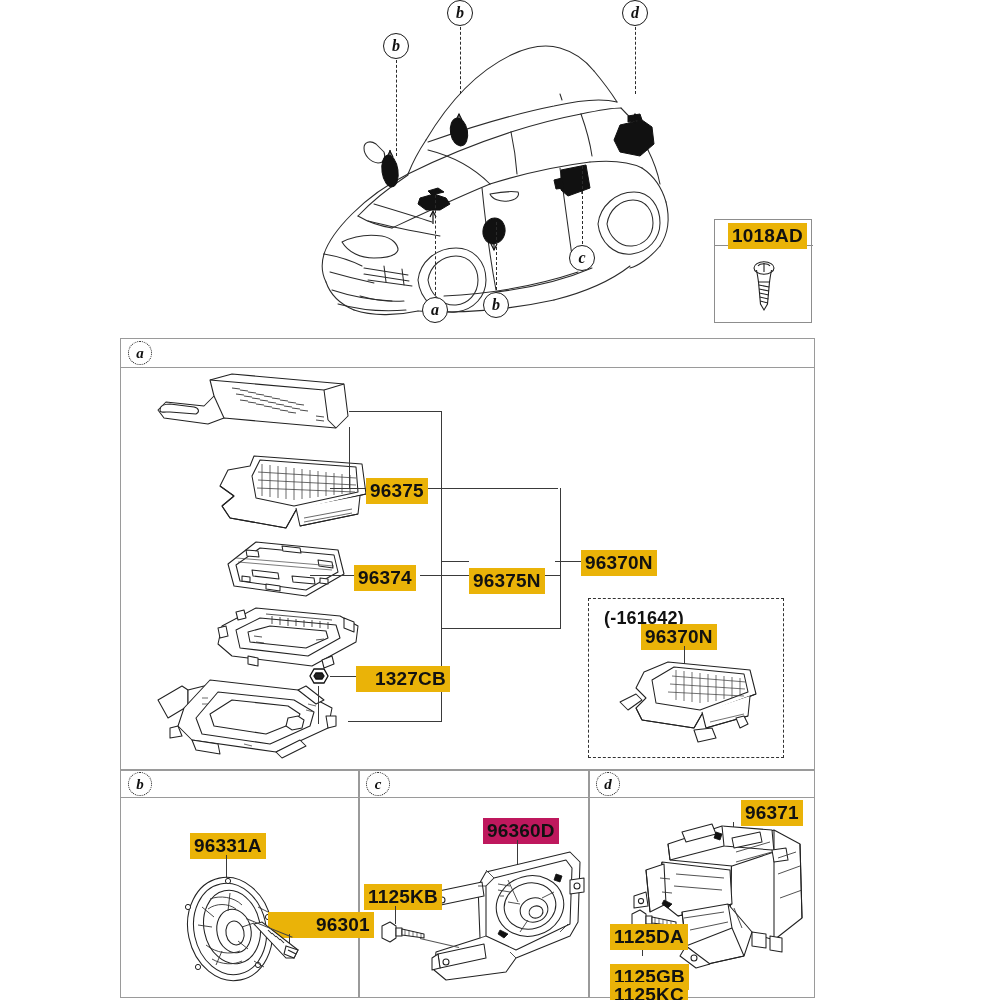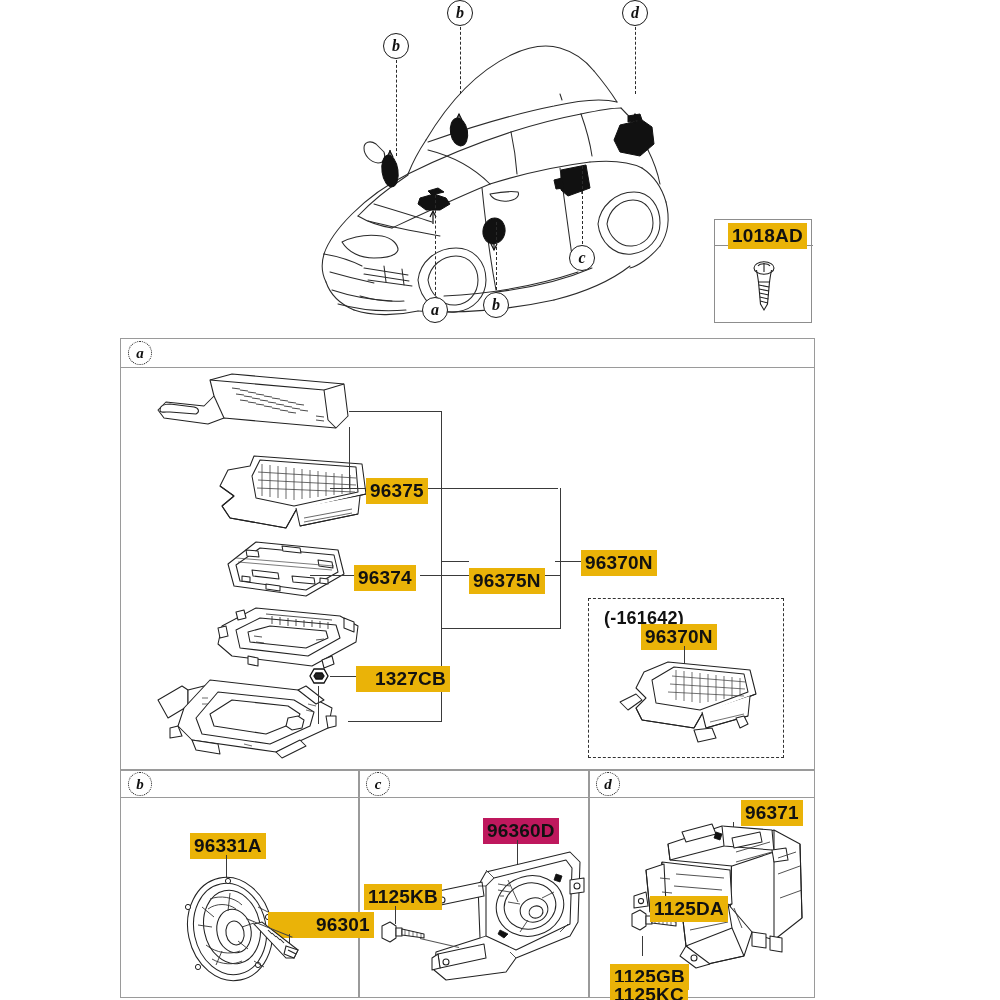--- a/index.html
+++ b/index.html
@@ -671,17 +671,17 @@
         <path d="M27 10 L27 16"></path>
           <path d="M31 10 L31 16"></path>
           <path d="M35 11 L35 17"></path>
         <path d="M39 12 L39 17"></path>
           <path d="M43 13 L43 18"></path>
       </g>
     </svg>
   </div>
   <div class="ln v" style="left:642px;top:936px;height:20px;"></div>
 
-  <div class="lbl blue multi" style="left:610px;top:896px;margin-left:40px;">1125DA</div>
+  <div class="lbl blue multi" style="left:610px;top:924px;">1125DA</div>
   <div class="lbl blue multi" style="left:610px;top:964px;">1125GB</div>
   <div class="lbl blue multi" style="left:610px;top:982px;">1125KC</div>
 
 </div>
 
 </body></html>

